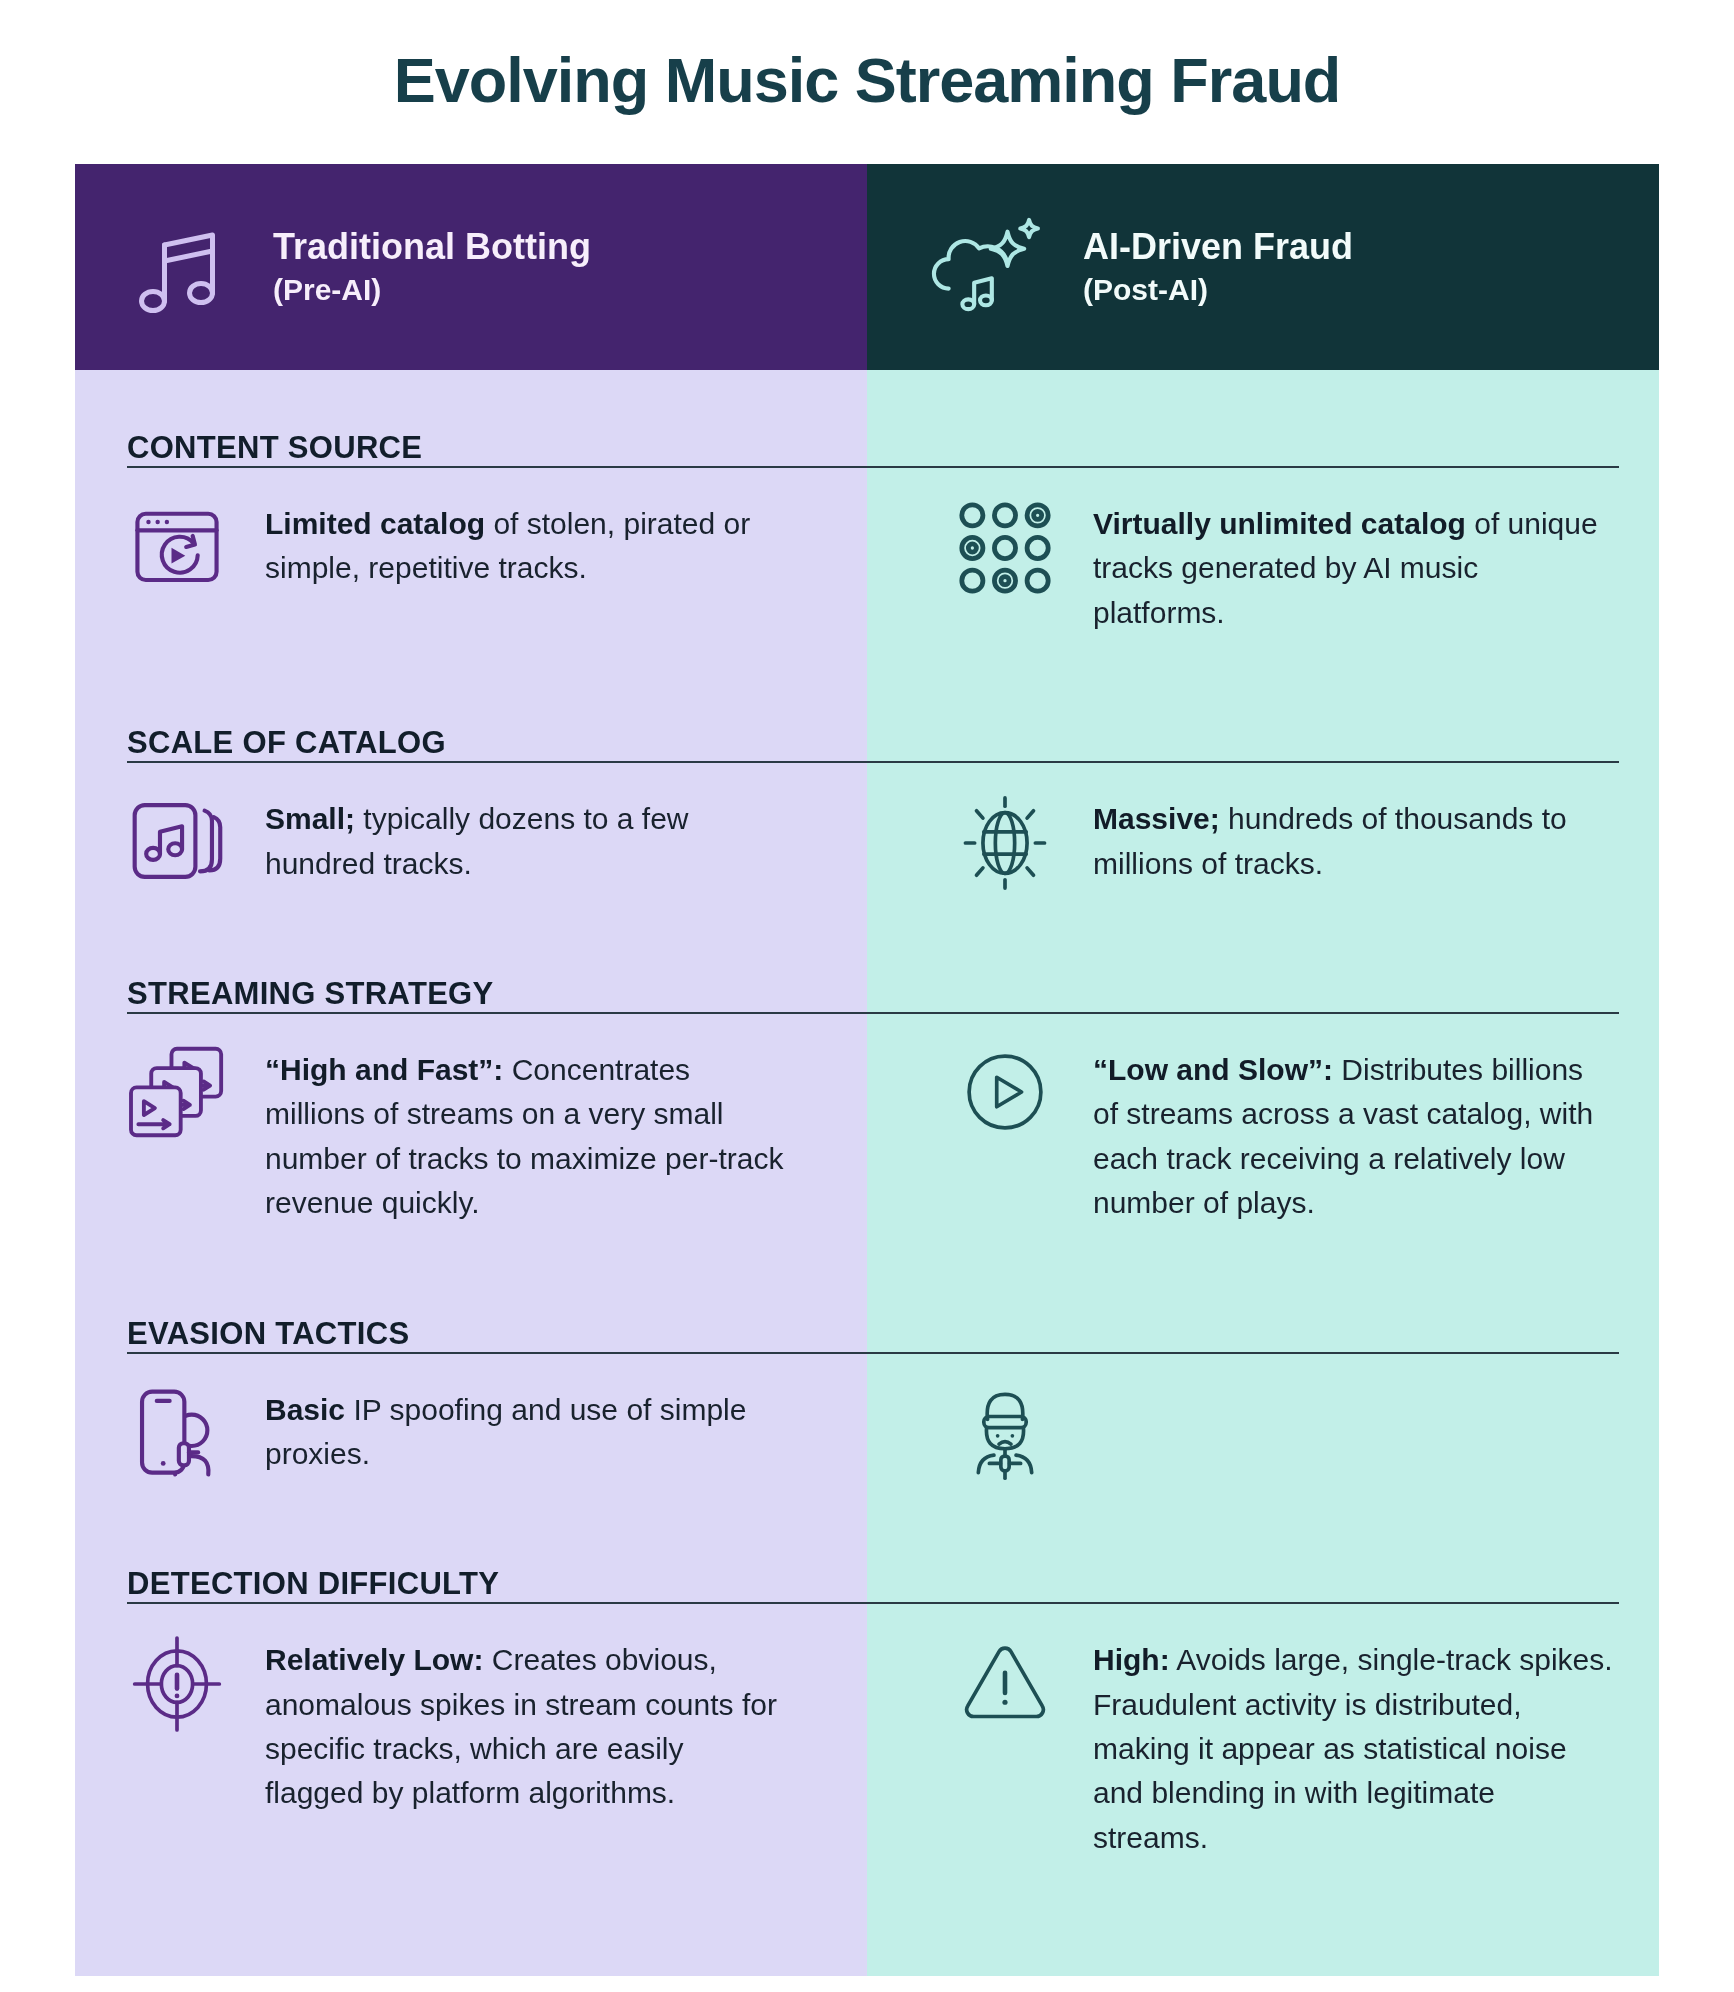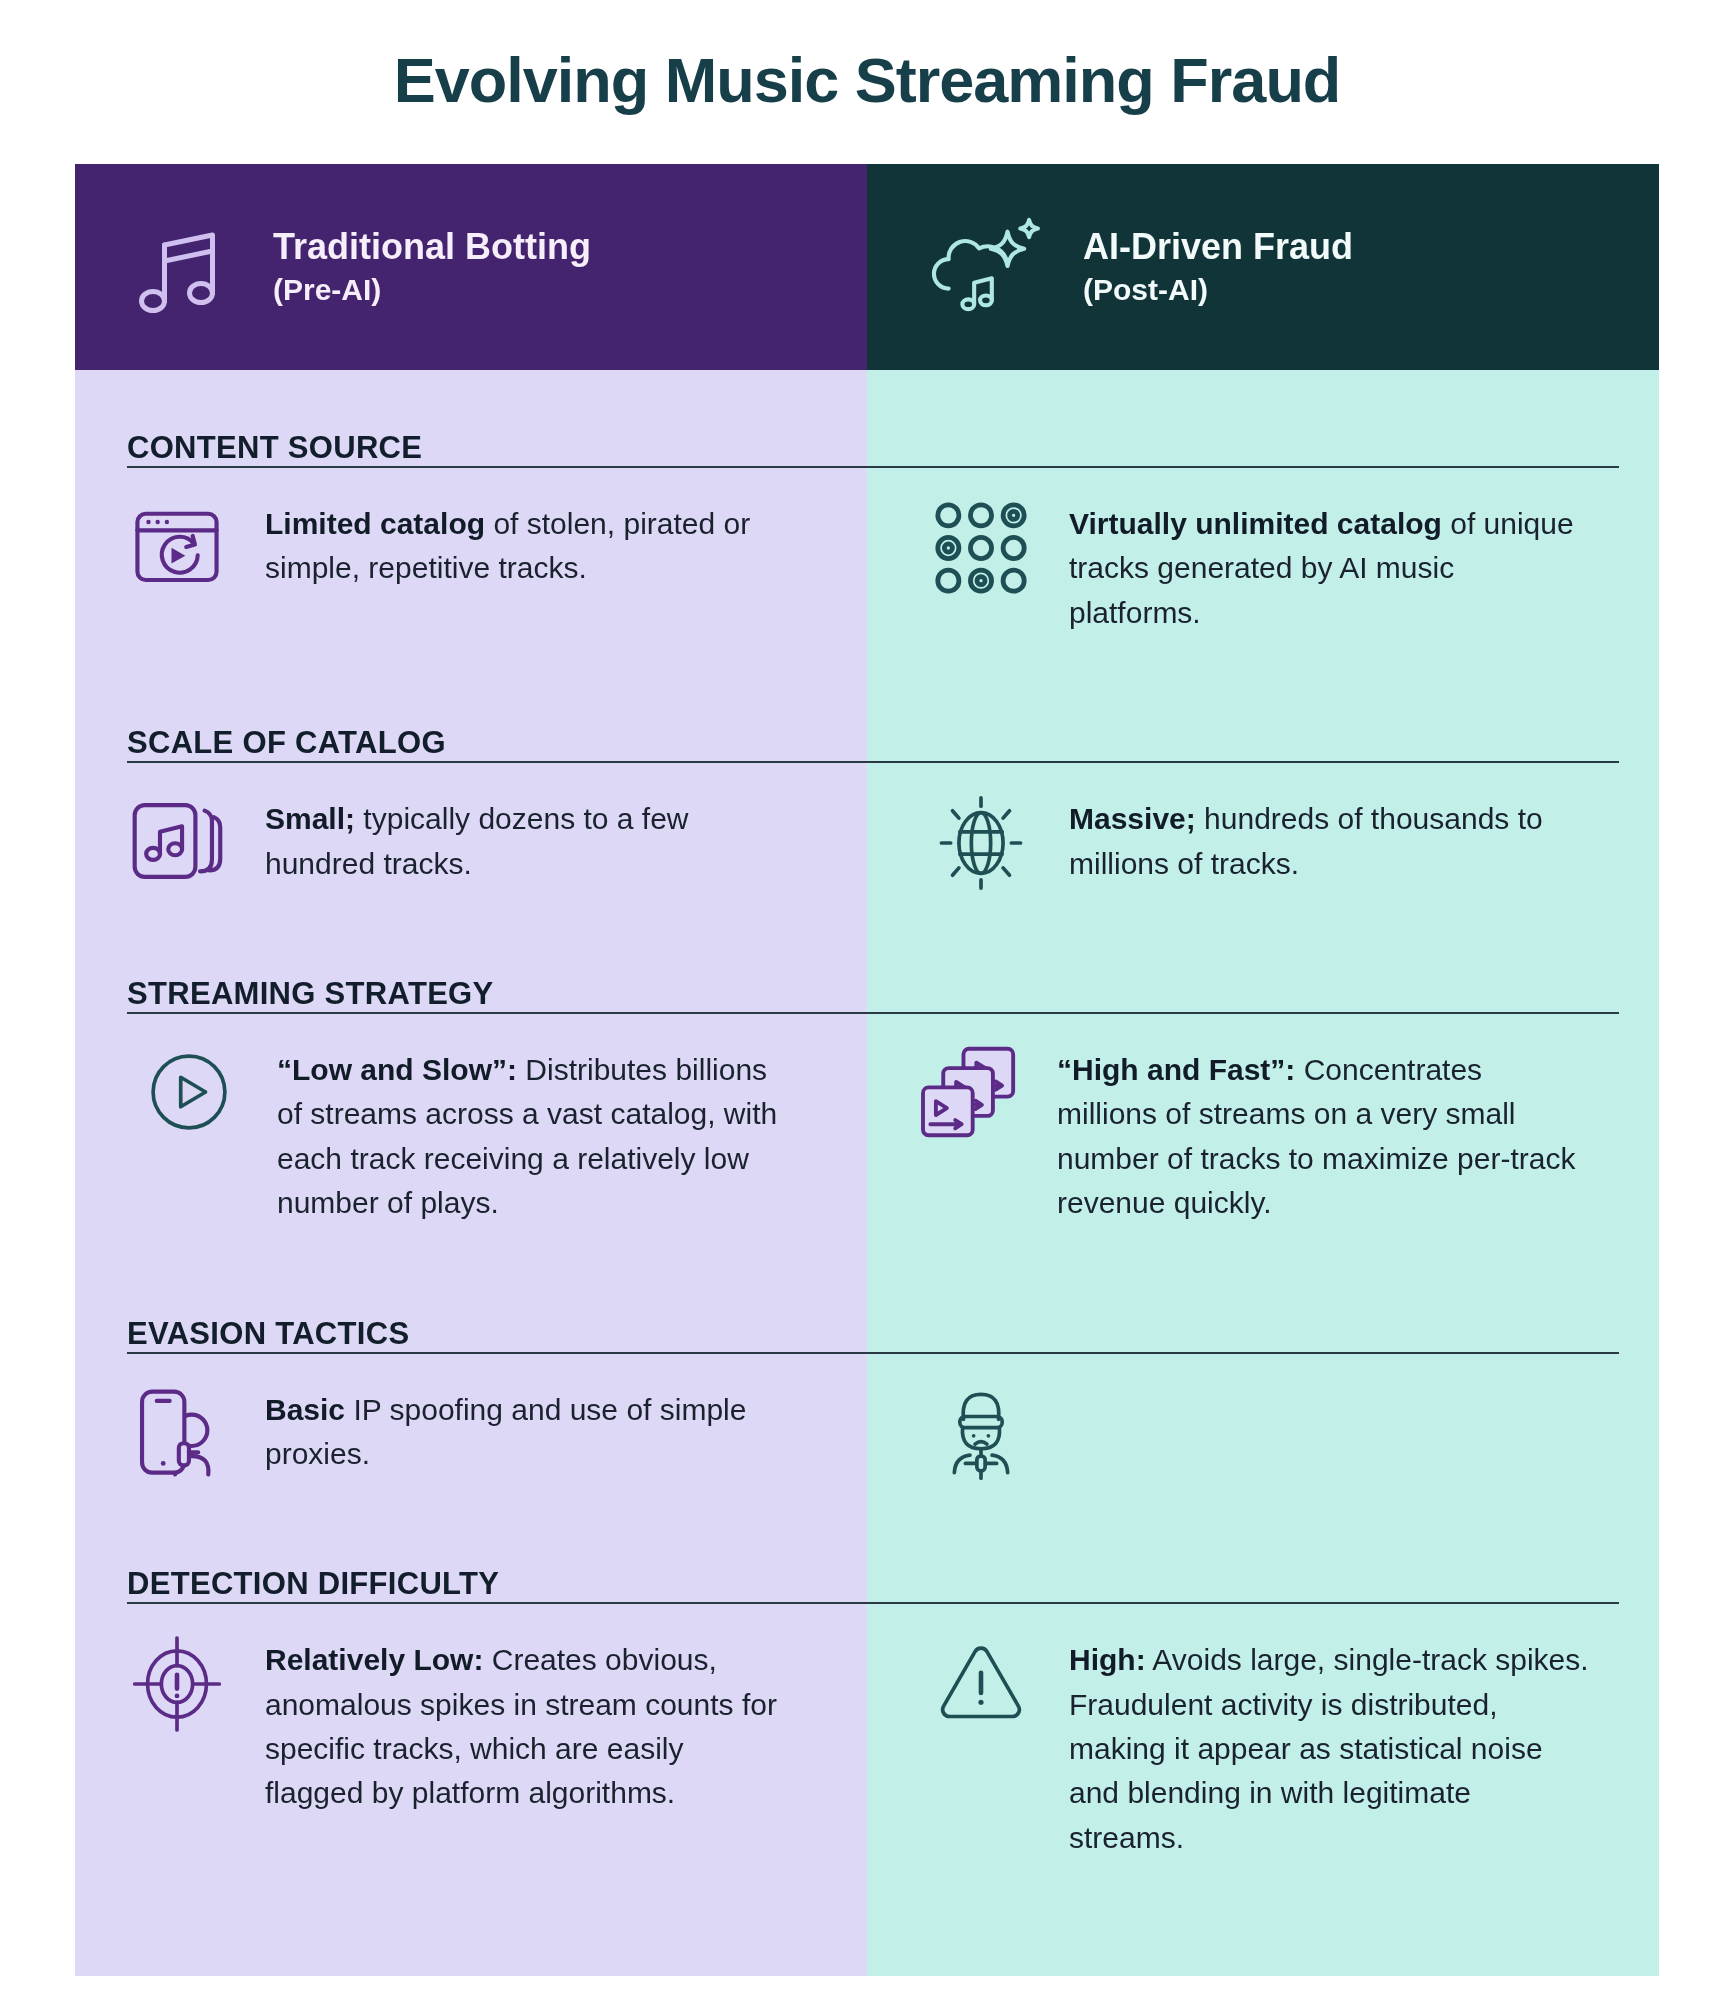--- a/index.html
+++ b/index.html
@@ -52,21 +52,21 @@
   .row{
     display:grid;
     grid-template-columns:1fr 1fr;
   }
   .cell{
     display:flex;
     gap:38px;
     padding:30px 46px 0 52px;
     align-items:flex-start;
   }
-  .cell.right-cell{padding-left:64px;}
+  .cell.right-cell{padding-left:88px;}
   .row-icon{flex:none;width:100px;display:flex;justify-content:center;padding-top:2px;}
   .cell-text{
     font-size:30px;
     line-height:1.48;
     color:#19222e;
     max-width:520px;
     margin-top:4px;
   }
   .cell-text strong{font-weight:700;color:#121c28;}
   svg{display:block;}
@@ -194,47 +194,47 @@
         <p class="cell-text">
           <strong>Massive;</strong><span> hundreds of thousands to millions of tracks.</span>
         </p>
       </div>
     </div>
   </div>
 
   <div class="section">
     <div class="section-head">STREAMING STRATEGY</div>
     <div class="row">
-      <div class="cell right-cell">
-        <span class="row-icon">
-          <svg width="92" height="92" viewBox="0 0 100 100" fill="none" stroke="#1d4f54" stroke-width="4" stroke-linejoin="round">
-            <circle cx="50" cy="50" r="39"></circle>
-            <path d="M41 34 L68 50 L41 66 Z"></path>
-          </svg>
-        </span>
-        <p class="cell-text">
-          <strong>“Low and Slow”:</strong><span> Distributes billions of streams across a vast catalog, with each track receiving a relatively low number of plays.</span>
-        </p>
-      </div>
       <div class="cell">
         <span class="row-icon">
           <svg width="100" height="92" viewBox="0 0 108 100" fill="none" stroke="#5b2b87" stroke-width="4.2" stroke-linecap="round" stroke-linejoin="round">
             <rect x="48" y="3" width="54" height="52" rx="6" fill="#dcd8f6"></rect>
             <path d="M62 18 l12 7.5 -12 7.5 z"></path>
             <path d="M56 43 h34 m-7 -4.5 l7 4.5 -7 4.5"></path>
             <rect x="26" y="24" width="54" height="52" rx="6" fill="#dcd8f6"></rect>
             <path d="M40 39 l12 7.5 -12 7.5 z"></path>
             <path d="M34 64 h34 m-7 -4.5 l7 4.5 -7 4.5"></path>
             <rect x="4" y="45" width="54" height="52" rx="6" fill="#dcd8f6"></rect>
             <path d="M18 60 l12 7.5 -12 7.5 z"></path>
             <path d="M12 85 h34 m-7 -4.5 l7 4.5 -7 4.5"></path>
           </svg>
         </span>
         <p class="cell-text">
           <strong>“High and Fast”:</strong><span> Concentrates millions of streams on a very small number of tracks to maximize per-track revenue quickly.</span>
+        </p>
+      </div>
+      <div class="cell right-cell">
+        <span class="row-icon">
+          <svg width="92" height="92" viewBox="0 0 100 100" fill="none" stroke="#1d4f54" stroke-width="4" stroke-linejoin="round">
+            <circle cx="50" cy="50" r="39"></circle>
+            <path d="M41 34 L68 50 L41 66 Z"></path>
+          </svg>
+        </span>
+        <p class="cell-text">
+          <strong>“Low and Slow”:</strong><span> Distributes billions of streams across a vast catalog, with each track receiving a relatively low number of plays.</span>
         </p>
       </div>
     </div>
   </div>
 
   <div class="section">
     <div class="section-head">EVASION TACTICS</div>
     <div class="row">
       <div class="cell">
         <span class="row-icon">

